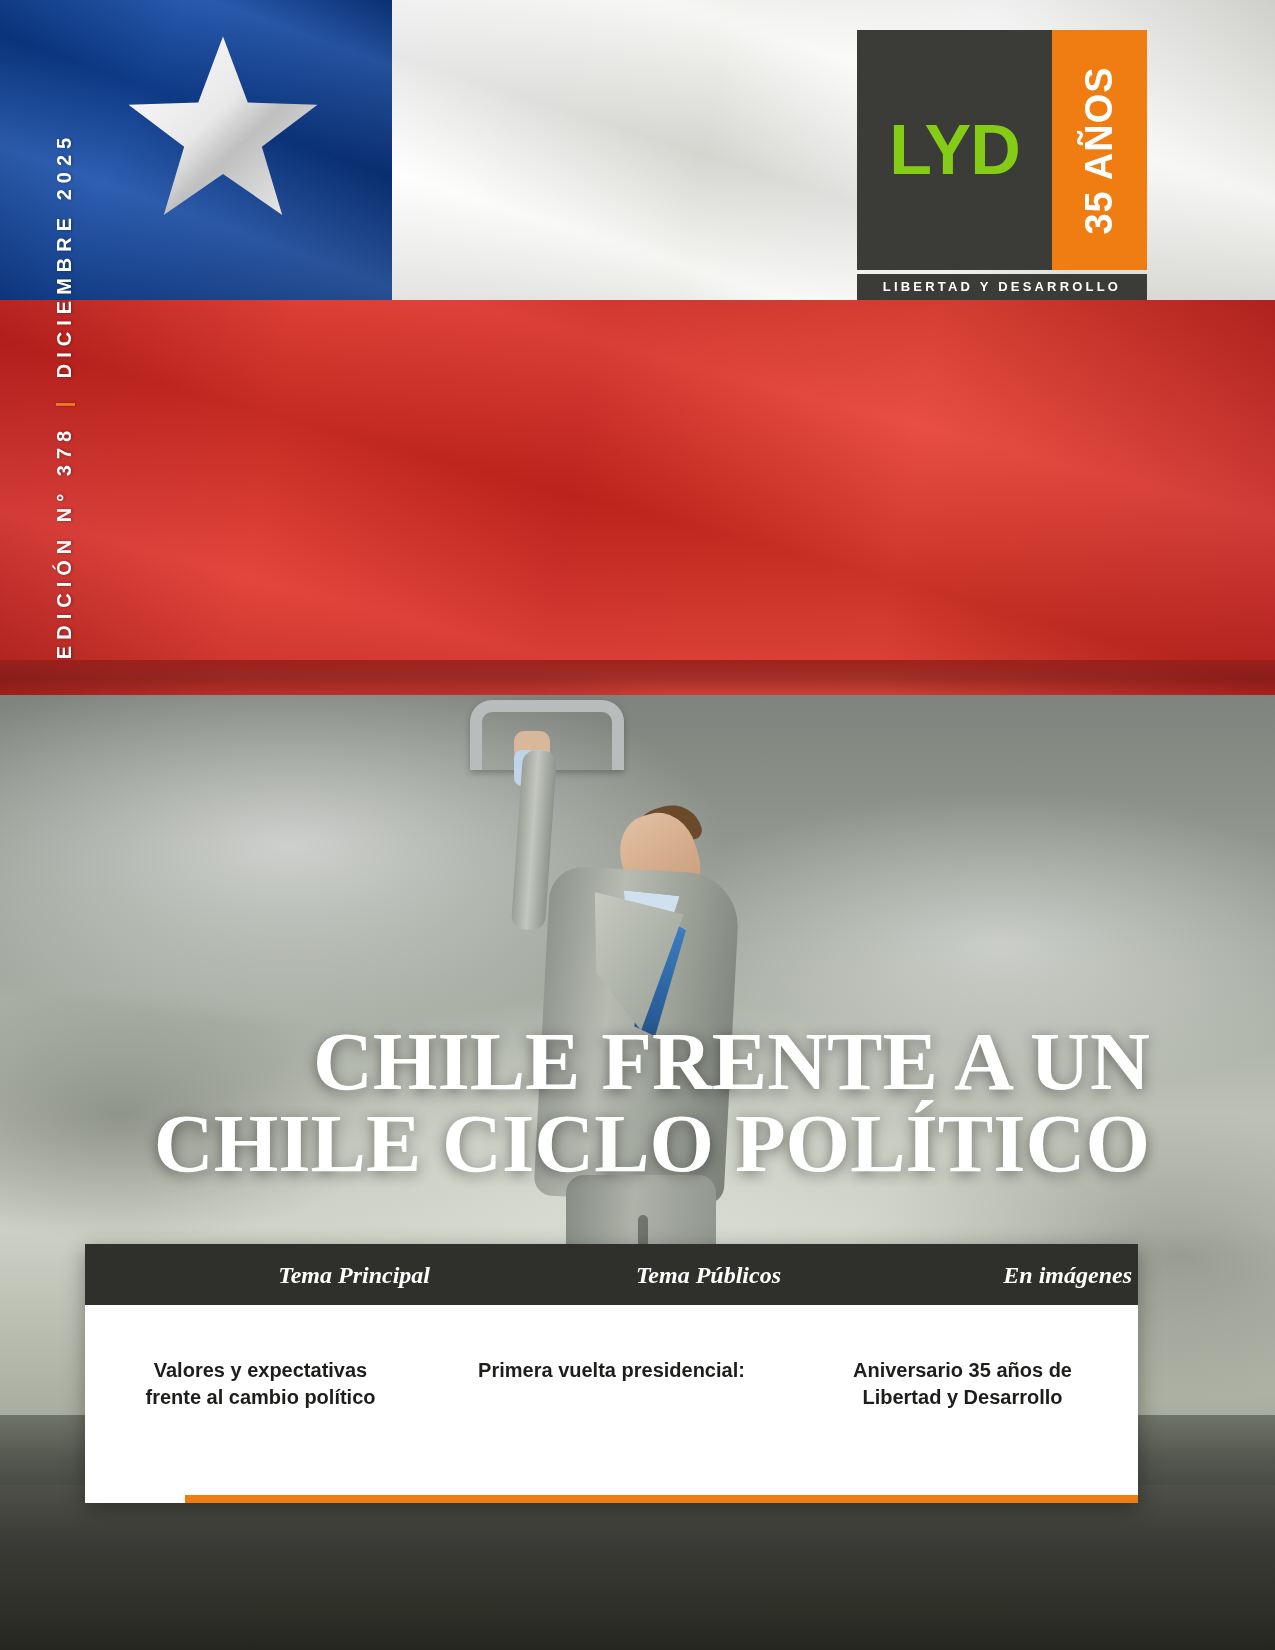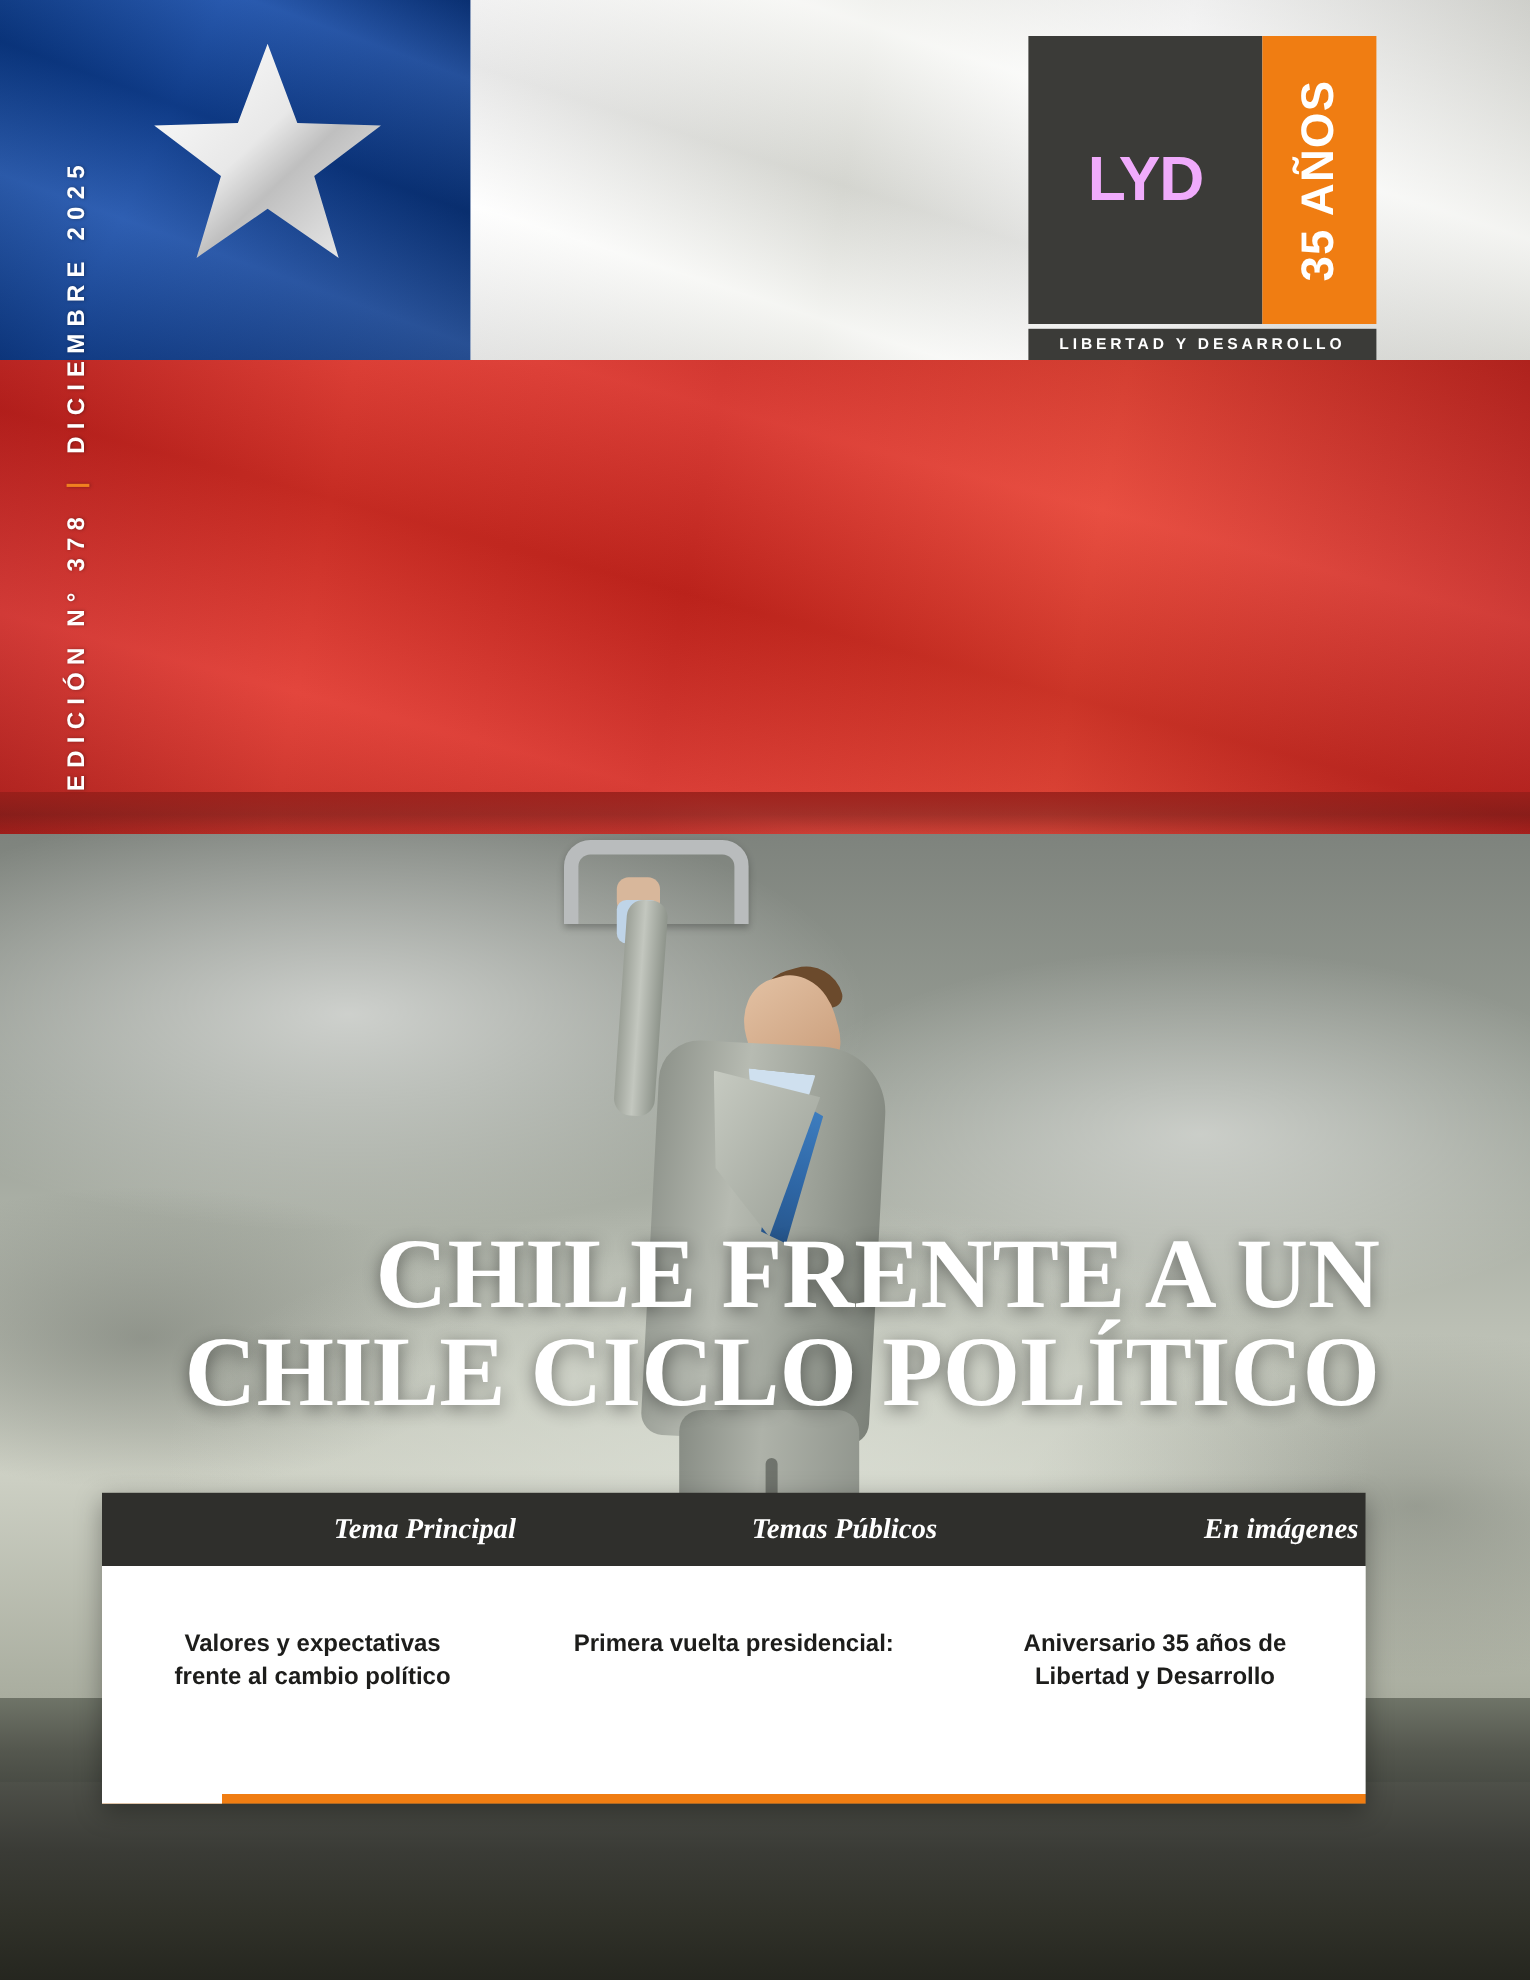--- a/index.html
+++ b/index.html
@@ -127,24 +127,24 @@
     height: 240px;
   }
   .logo-dark {
     width: 195px;
     background: #3b3b38;
     display: flex;
     align-items: center;
     justify-content: center;
   }
   .logo-lyd {
-    color: #f0abfc;
+    color: #84cc16;
     font-family: "Liberation Sans", sans-serif;
     font-weight: 700;
-    font-size: 52px;
+    font-size: 70px;
     letter-spacing: -1px;
     line-height: 1;
   }
   .logo-orange {
     width: 95px;
     background: #f07d12;
     position: relative;
     overflow: hidden;
     display: flex;
     align-items: center;
@@ -511,21 +511,21 @@
   </div>
 
   <div class="headline">
     <span class="l1">CHILE FRENTE A UN</span>
     <span class="l2">CHILE CICLO POLÍTICO</span>
   </div>
 
   <div class="teaser">
     <div class="teaser-head">
       <div>Tema Principal</div>
-      <div>Temas Públicos</div>
+      <div>Tema Públicos</div>
       <div>En imágenes</div>
     </div>
     <div class="teaser-body">
       <div class="teaser-cell">
         <span class="strong">Valores y expectativas</span>
         <span class="strong">frente al cambio político</span>
       </div>
       <div class="teaser-cell">
         <span class="strong">Primera vuelta presidencial:</span>
       </div>

